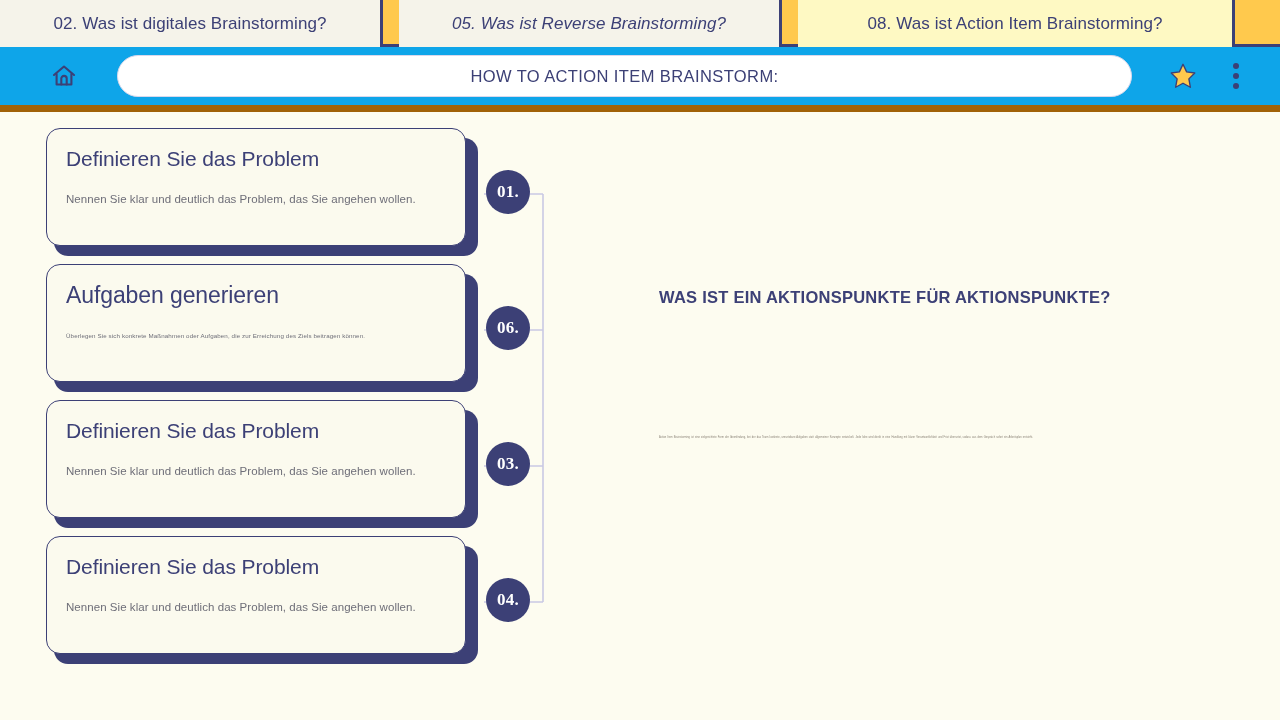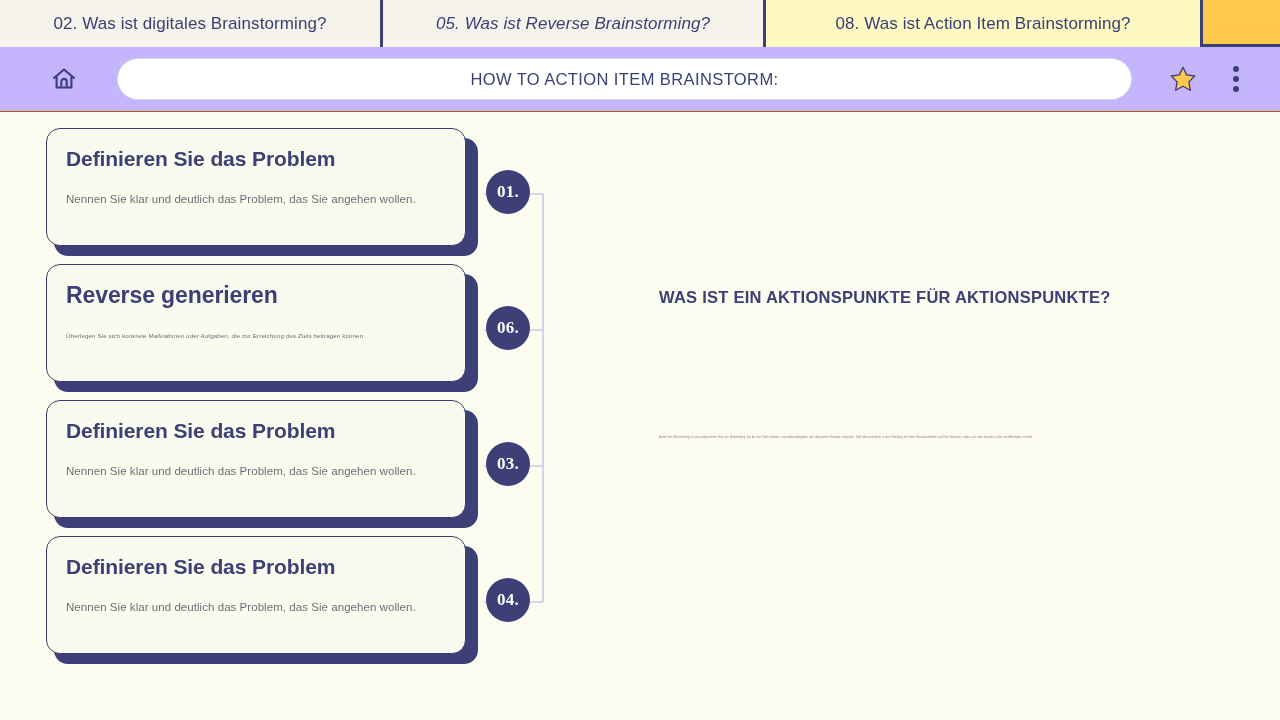--- a/index.html
+++ b/index.html
@@ -20,20 +20,21 @@
   .browser-chrome {
     width: 1280px;
   }
 
   .tab-strip {
     display: flex;
     align-items: stretch;
     height: 47px;
     background: #FFC94D;
     border-bottom: 3px solid #3C4076;
+    gap: 16px;
   }
 
   .tab {
     display: flex;
     align-items: center;
     justify-content: center;
     height: 47px;
     font-size: 17px;
     color: #3C4076;
     letter-spacing: 0.1px;
@@ -48,22 +49,22 @@
   .tab.tab-2 { width: 383px; font-style: italic; }
   .tab.tab-3 { width: 437px; background: #fef9c3; }
 
   .tab-newspace {
     flex: 1 1 auto;
     background: #FFC94D;
   }
 
   .toolbar {
     height: 65px;
-    background: #c4b5fd;
-    border-bottom: 1px solid #a16207;
+    background: #0ea5e9;
+    border-bottom: 7px solid #a16207;
     display: flex;
     align-items: center;
     padding: 0 24px 0 40px;
     gap: 9px;
   }
 
   .home-btn {
     width: 48px;
     height: 48px;
     display: flex;
@@ -157,21 +158,21 @@
     width: 420px;
     height: 118px;
     background: #FBFAEE;
     border: 1.6px solid #3C4076;
     border-radius: 14px;
     padding: 18px 22px 0 19px;
   }
 
   .step-title {
     font-size: 21px;
-    font-weight: bold;
+    font-weight: normal;
     color: #3C4076;
     letter-spacing: -0.1px;
     line-height: 1.1;
   }
 
   .step-desc {
     margin-top: 22px;
     font-size: 11.5px;
     color: #6E6E78;
     line-height: 1.35;
@@ -306,21 +307,21 @@
       <div class="step-card">
         <div class="step-title">Definieren Sie das Problem</div>
         <div class="step-desc">Nennen Sie klar und deutlich das Problem, das Sie angehen wollen.</div>
       </div>
       <div class="badge">01.</div>
     </div>
 
     <div class="step big-title small-desc">
       <div class="step-shadow"></div>
       <div class="step-card">
-        <div class="step-title">Reverse generieren</div>
+        <div class="step-title">Aufgaben generieren</div>
         <div class="step-desc">Überlegen Sie sich konkrete Maßnahmen oder Aufgaben, die zur Erreichung des Ziels beitragen können.</div>
       </div>
       <div class="badge">06.</div>
     </div>
 
     <div class="step">
       <div class="step-shadow"></div>
       <div class="step-card">
         <div class="step-title">Definieren Sie das Problem</div>
         <div class="step-desc">Nennen Sie klar und deutlich das Problem, das Sie angehen wollen.</div>

